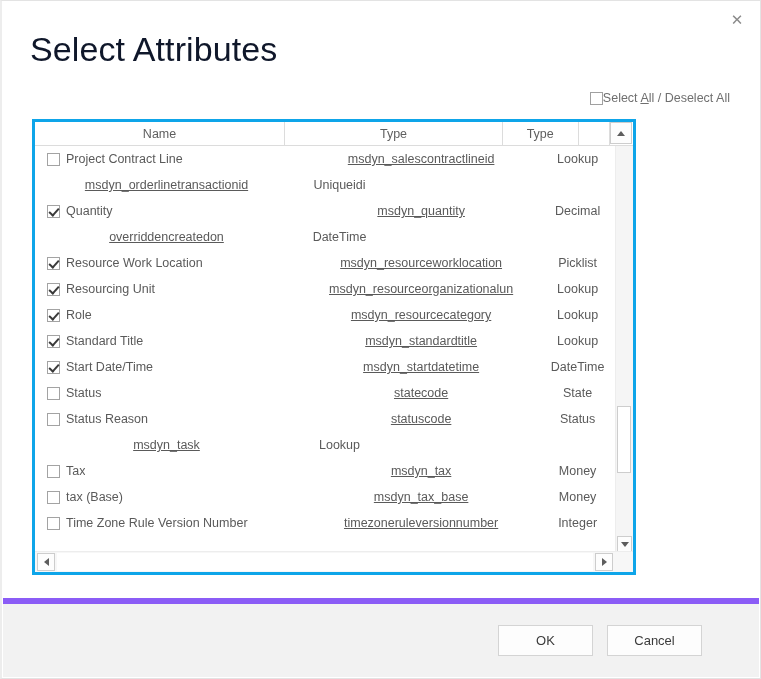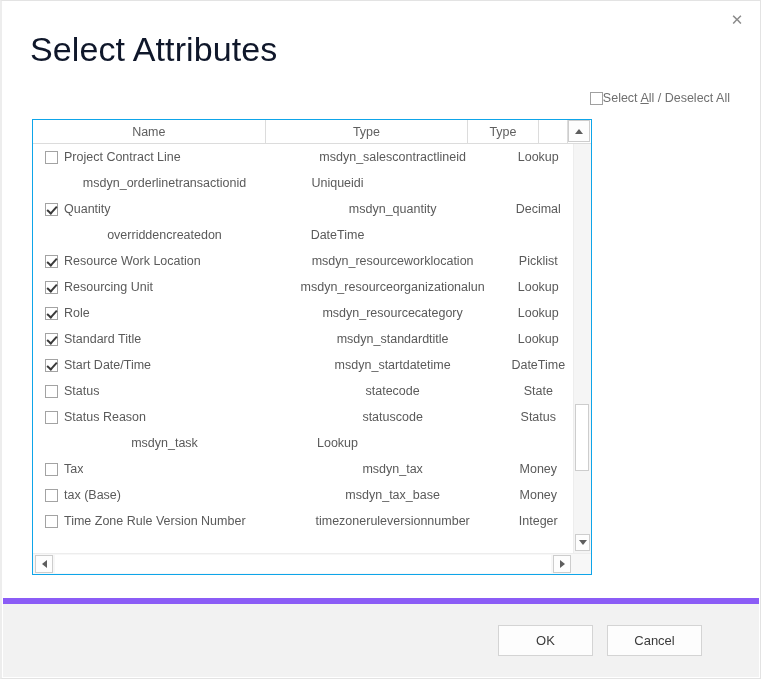--- a/index.html
+++ b/index.html
@@ -80,24 +80,24 @@
     font-size: 12.5px;
     color: #6f6f6f;
   }
   #select-all-label u { text-decoration: underline; }
 
   
   #grid {
     position: absolute;
     left: 30px;
     top: 118px;
-    width: 560px;
+    width: 604px;
     height: 456px;
     box-sizing: border-box;
-    border: 1px solid #0ea5e9;
+    border: 3px solid #0ea5e9;
     background: #ffffff;
   }
 
   #grid-header {
     position: relative;
     display: flex;
     height: 24px;
     box-sizing: border-box;
     border-bottom: 1px solid #dcdcdc;
     background: #ffffff;
@@ -165,20 +165,21 @@
     align-items: center;
     gap: 6px;
     overflow: hidden;
   }
   .cell-logical {
     width: 257px;
     box-sizing: border-box;
     padding-left: 6px;
     overflow: hidden;
     text-overflow: clip;
+    text-decoration: underline;
   }
   .cell-type {
     width: 89px;
     box-sizing: border-box;
     padding-left: 6px;
     overflow: hidden;
   }
 
   .cb {
     width: 13px;

